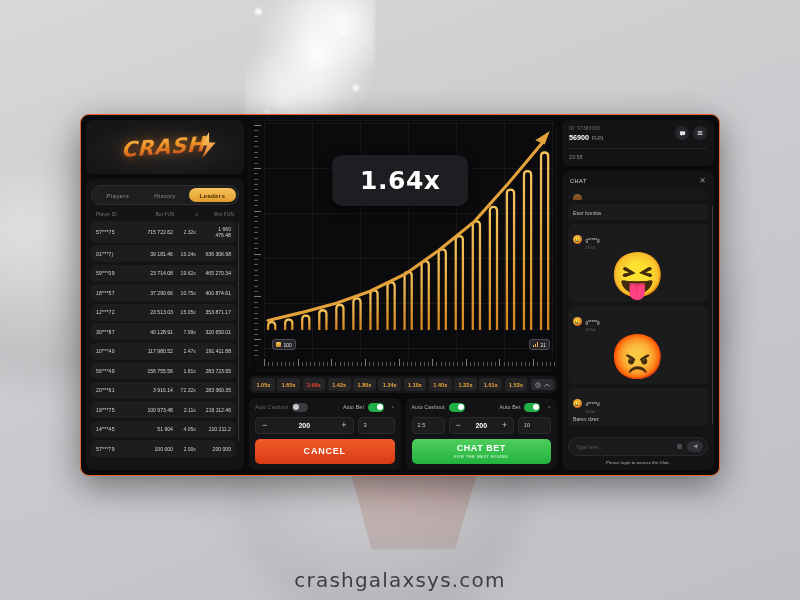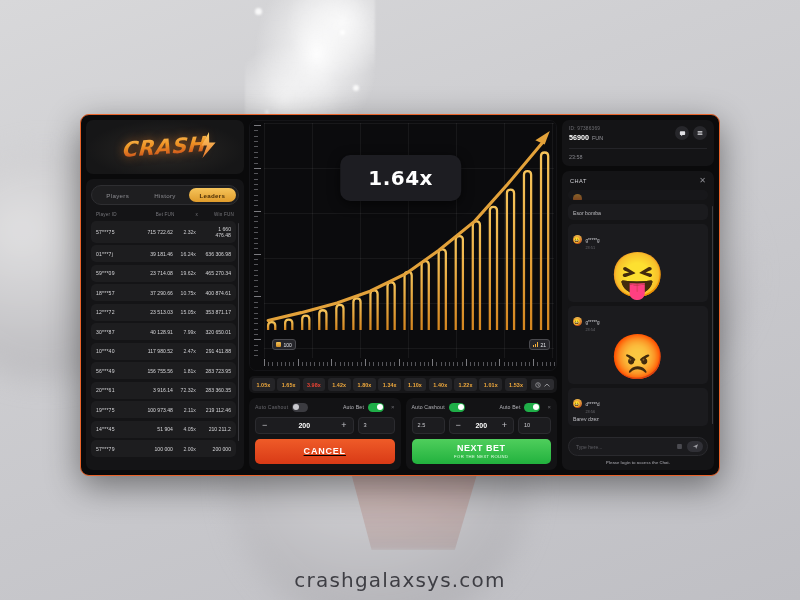--- a/index.html
+++ b/index.html
@@ -119,21 +119,21 @@
   .axis-x i { position: absolute; bottom: 0; width: 1px; height: 4px; background: #55555a; display: block; }
   .axis-x i.maj { height: 7px; background: #7b7b80; }
 
   .chart-svg { position: absolute; left: 14px; right: 2px; top: 2px; bottom: 12px; }
   .multiplier-bubble {
     position: absolute; left: 50%; top: 34px; transform: translateX(-52%);
     background: #1d1d22; border-radius: 10px; padding: 11px 28px;
     box-shadow: 0 3px 12px rgba(0,0,0,.6);
   }
   .multiplier-bubble span {
-    font-size: 20px; font-weight: 700; color: #fff; letter-spacing: .5px;
+    font-size: 25px; font-weight: 700; color: #fff; letter-spacing: .5px;
     font-family: "DejaVu Sans", sans-serif;
   }
   .chip-badge {
     position: absolute; display: flex; align-items: center; gap: 2.5px;
     background: rgba(40,40,44,.92); border: 1px solid #4a4a4f; border-radius: 3px;
     padding: 1.5px 3px; font-size: 5px; color: #e6e6e9;
   }
   .chip-badge .g { width: 5px; height: 5px; border-radius: 1px;
                    background: linear-gradient(180deg,#f4c258,#d38f24); display:block; }
   .chip-badge .bars { display: flex; align-items: flex-end; gap: .8px; height: 5px; }
@@ -183,21 +183,21 @@
     width: 37px; background: #1c1c1f; border: 1px solid #2b2b2f; border-radius: 4px;
     height: 17px; display: flex; align-items: center; padding: 0 5px;
     font-size: 5.6px; color: #c9c9ce;
   }
   .numbox.small { width: 33px; }
 
   .action-btn {
     flex: 1; border-radius: 5px; display: flex; flex-direction: column;
     align-items: center; justify-content: center; gap: 1px;
   }
-  .btn-cancel { background: linear-gradient(180deg,#ef5b28,#d93a16); text-decoration: underline; }
+  .btn-cancel { background: linear-gradient(180deg,#ef5b28,#d93a16); }
   .btn-cancel span { font-size: 9px; font-weight: 700; color: #fff; letter-spacing: .8px; }
   .btn-demo { background: linear-gradient(180deg,#4fce5c,#22b23e); }
   .btn-demo .t1 { font-size: 9px; font-weight: 700; color: #fff; letter-spacing: .5px; }
   .btn-demo .t2 { font-size: 4.2px; color: #e7ffe9; letter-spacing: .4px; }
 
   
   .right-col { width: 152px; display: flex; flex-direction: column; gap: 5px; }
   .acct-card { background: #141416; border-radius: 7px; padding: 6px 7px; }
   .acct-top { display: flex; align-items: flex-start; justify-content: space-between; }
   .acct-id { font-size: 4.8px; color: #6f6f74; letter-spacing: .2px; }
@@ -602,21 +602,21 @@
         <div class="inputs">
           <div class="numbox small">2.5</div>
           <div class="stepper">
             <span class="pm">−</span>
             <span class="v">200</span>
             <span class="pm">+</span>
           </div>
           <div class="numbox small">10</div>
         </div>
         <div class="action-btn btn-demo">
-          <span class="t1">NEXT BET</span>
+          <span class="t1">CHAT BET</span>
           <span class="t2">FOR THE NEXT ROUND</span>
         </div>
       </div>
     </div>
   </div>
 
   <div class="right-col">
 
     <div class="acct-card">
       <div class="acct-top">

